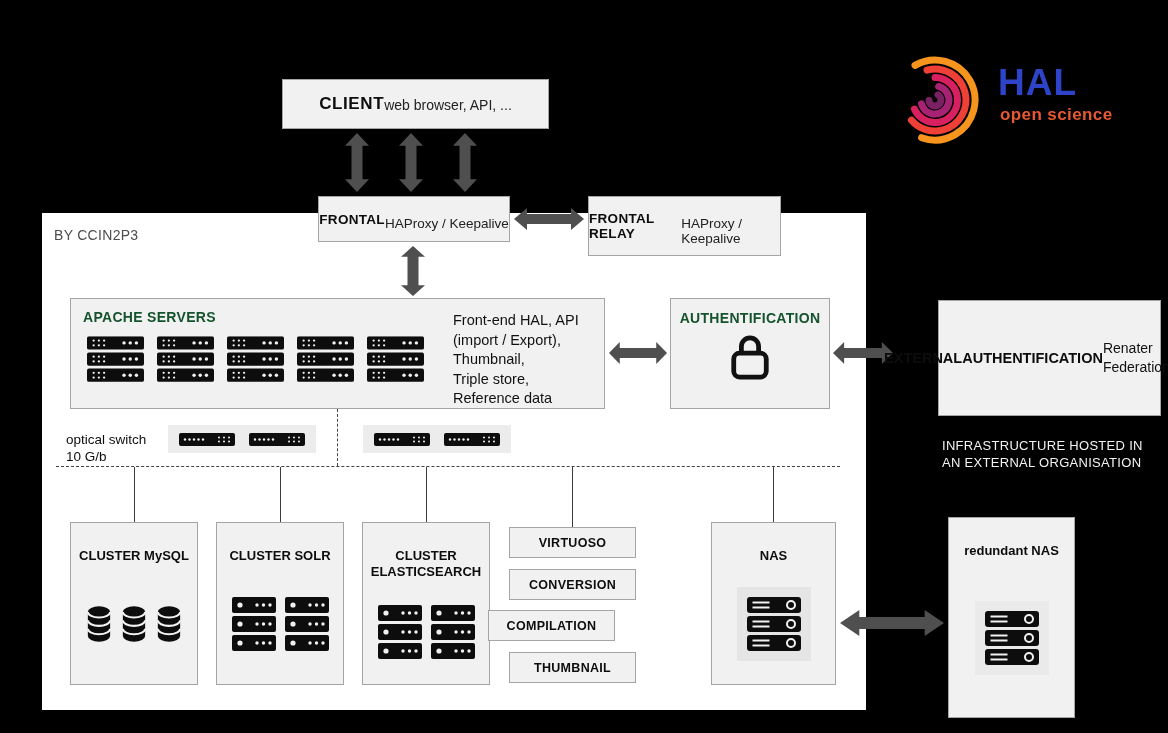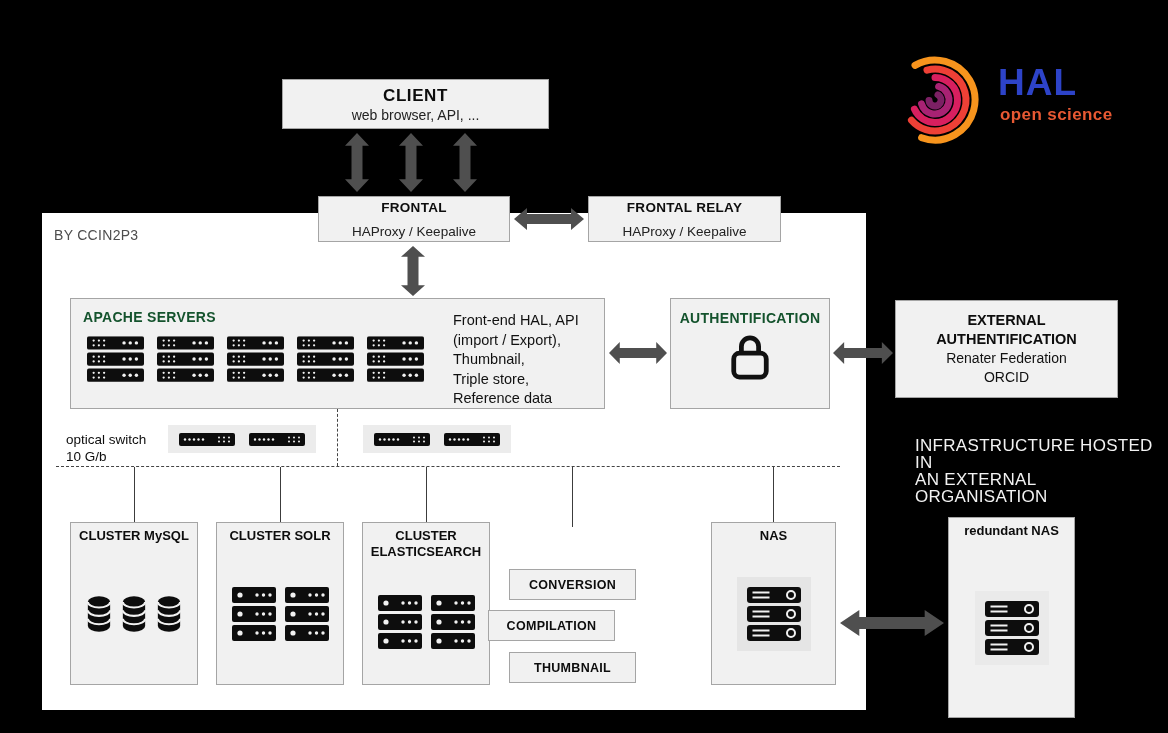--- a/index.html
+++ b/index.html
@@ -1,38 +1,38 @@
 <!DOCTYPE html>
 <html><head>
 <meta charset="utf-8">
 <style>
   html,body{margin:0;padding:0;background:#000;}
   .stage{position:relative;width:1168px;height:733px;background:#000;overflow:hidden;
          font-family:"Liberation Sans",sans-serif;-webkit-font-smoothing:antialiased;}
   .abs{position:absolute;box-sizing:border-box;}
   .panel-white{background:#ffffff;}
   .gbox{background:#f1f1f1;border:1px solid #a5a5a5;}
-  .center-col{display:flex;flex-direction:column;align-items:center;justify-content:center;}
+  .center-col{display:flex;flex-direction:row;align-items:center;justify-content:center;}
   .client-title{font-size:17px;font-weight:bold;letter-spacing:.6px;color:#0d0d0d;}
   .client-sub{font-size:14px;color:#222;margin-top:1px;}
   .fr-title{font-size:13.5px;font-weight:bold;color:#0d0d0d;letter-spacing:.3px;}
   .fr-sub{font-size:13.5px;color:#222;margin-top:9px;}
   .box-heading{font-size:14px;font-weight:bold;color:#14532d;letter-spacing:.3px;}
   .apache-desc div{font-size:14.5px;line-height:19.5px;color:#111;}
   .ext-bold{font-size:14.5px;font-weight:bold;color:#0d0d0d;line-height:19px;}
   .ext-normal{font-size:14px;color:#111;line-height:19px;}
   .optical{font-size:13.5px;color:#0d0d0d;line-height:17px;text-align:left;}
   .switch-group{background:#ececec;display:flex;align-items:center;justify-content:center;gap:14px;}
   .cluster{display:flex;flex-direction:column;align-items:center;}
-  .cluster-title{font-size:13px;font-weight:bold;color:#0d0d0d;line-height:16px;margin-top:5px;text-align:center;padding:0 6px;}
+  .cluster-title{font-size:13px;font-weight:bold;color:#0d0d0d;line-height:16px;margin-top:25px;text-align:center;padding:0 6px;}
   .cluster-icons{flex:1;display:flex;align-items:center;justify-content:center;gap:9px;width:100%;}
   .svc-box{width:127px;height:31px;display:flex;align-items:center;justify-content:center;}
   .svc{font-size:12.5px;font-weight:bold;color:#0d0d0d;letter-spacing:.3px;}
   .nas-bg{width:74px;height:74px;background:#e5e5e5;display:flex;align-items:center;justify-content:center;}
-  .extorg-label{font-size:17px;color:#f2f2f2;line-height:17px;letter-spacing:.3px;}
+  .extorg-label{font-size:13px;color:#f2f2f2;line-height:17px;letter-spacing:.3px;margin-left:27px;}
   .hosted-label{font-size:14px;color:#4d4d4d;line-height:18px;letter-spacing:.3px;}
   .hal-text{font-size:37px;font-weight:bold;color:#2d43c8;letter-spacing:1px;}
   .hal-sub{font-size:17px;font-weight:bold;color:#e85933;letter-spacing:.4px;}
   .arr{fill:#4f4f4f;}
   .vline{width:0;border-left:1px solid #3c3c3c;}
   .vdash{width:0;border-left:1.5px dashed #444;}
   .hdash{height:0;border-top:1.5px dashed #444;}
 </style>
 </head>
 <body>
@@ -181,21 +181,21 @@
     </svg>
   <svg class="abs" style="left:453px;top:133px" width="24" height="59" viewBox="0 0 24 60" preserveAspectRatio="none">
     <polygon class="arr" points="12,0 24,13 17.5,13 17.5,47 24,47 12,60 0,47 6.5,47 6.5,13 0,13"></polygon>
     </svg>
 
   <div class="abs gbox center-col" style="left:318px;top:196px;width:192px;height:46px">
     <div class="fr-title">FRONTAL</div>
     <div class="fr-sub">HAProxy / Keepalive</div>
   </div>
 
-  <div class="abs gbox center-col" style="left:588px;top:196px;width:193px;height:46px">
+  <div class="abs gbox center-col" style="left:588px;top:196px;width:193px;height:60px">
     <div class="fr-title">FRONTAL RELAY</div>
     <div class="fr-sub">HAProxy / Keepalive</div>
   </div>
 
   <svg class="abs" style="left:514px;top:208px" width="70" height="22" viewBox="0 0 70 24" preserveAspectRatio="none">
     <polygon class="arr" points="0,12 13,0 13,6.5 57,6.5 57,0 70,12 57,24 57,17.5 13,17.5 13,24"></polygon>
     </svg>
 
   <svg class="abs" style="left:401px;top:246px" width="24" height="50" viewBox="0 0 24 60" preserveAspectRatio="none">
     <polygon class="arr" points="12,0 24,13 17.5,13 17.5,47 24,47 12,60 0,47 6.5,47 6.5,13 0,13"></polygon>
@@ -237,21 +237,21 @@
   </div>
 
   <svg class="abs" style="left:609px;top:342px" width="58" height="22" viewBox="0 0 70 24" preserveAspectRatio="none">
     <polygon class="arr" points="0,12 13,0 13,6.5 57,6.5 57,0 70,12 57,24 57,17.5 13,17.5 13,24"></polygon>
     </svg>
 
   <svg class="abs" style="left:833px;top:342px" width="60" height="22" viewBox="0 0 70 24" preserveAspectRatio="none">
     <polygon class="arr" points="0,12 13,0 13,6.5 57,6.5 57,0 70,12 57,24 57,17.5 13,17.5 13,24"></polygon>
     </svg>
 
-  <div class="abs gbox center-col" style="left:895px;top:300px;width:223px;height:98px">
+  <div class="abs gbox center-col" style="left:938px;top:300px;width:223px;height:116px">
     <div class="ext-bold">EXTERNAL</div>
     <div class="ext-bold">AUTHENTIFICATION</div>
     <div class="ext-normal">Renater Federation</div>
     <div class="ext-normal">ORCID</div>
   </div>
 
   <div class="abs optical" style="left:66px;top:431px;width:100px">
     <div>optical switch</div>
     <div>10 G/b</div>
   </div>
@@ -305,20 +305,23 @@
     <div class="cluster-icons">
       <svg width="44" height="54" viewBox="0 0 44 54">
           <use href="#stack"></use>
         </svg>
       <svg width="44" height="54" viewBox="0 0 44 54">
           <use href="#stack"></use>
         </svg>
     </div>
   </div>
 
+  <div class="abs gbox svc-box" style="left:509px;top:527px">
+    <span class="svc">VIRTUOSO</span>
+  </div>
   <div class="abs gbox svc-box" style="left:509px;top:569px">
     <span class="svc">CONVERSION</span>
   </div>
   <div class="abs gbox svc-box" style="left:488px;top:610px">
     <span class="svc">COMPILATION</span>
   </div>
   <div class="abs gbox svc-box" style="left:509px;top:652px">
     <span class="svc">THUMBNAIL</span>
   </div>
 

